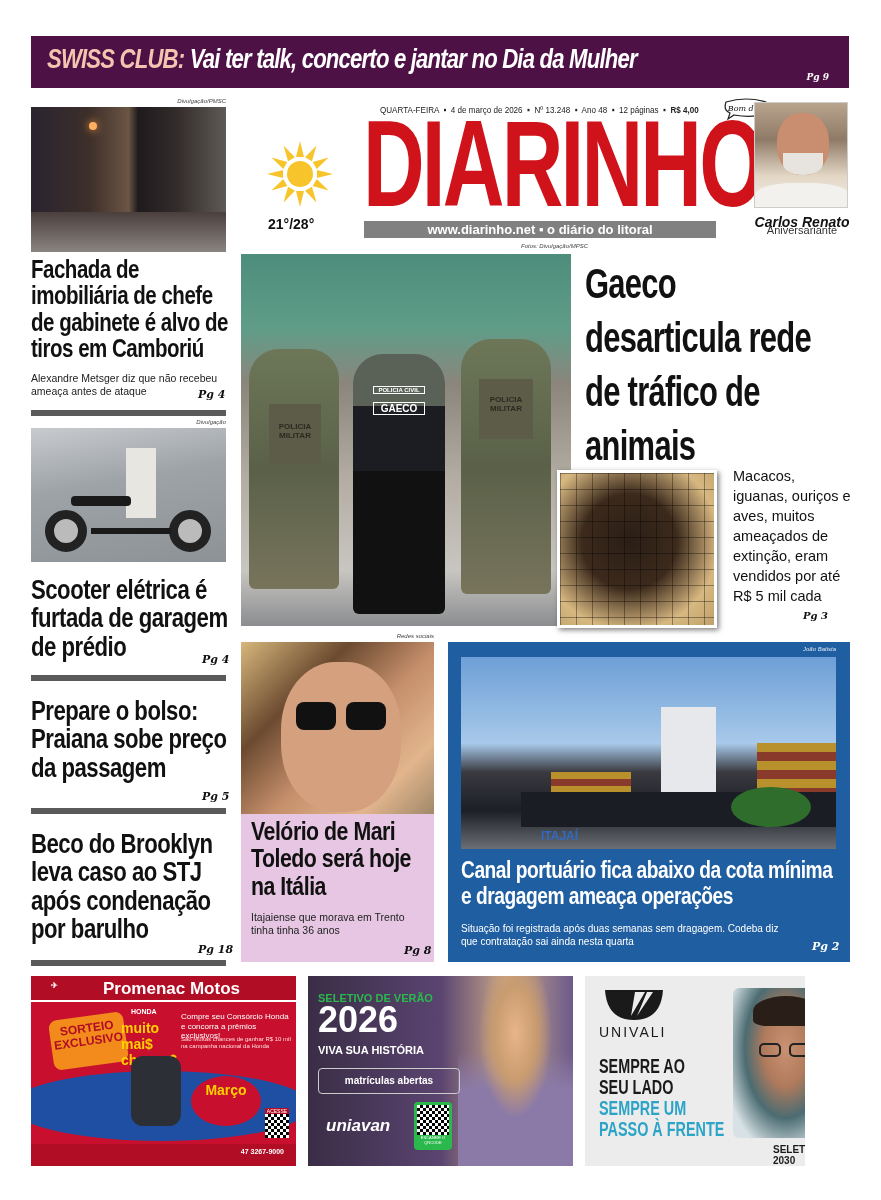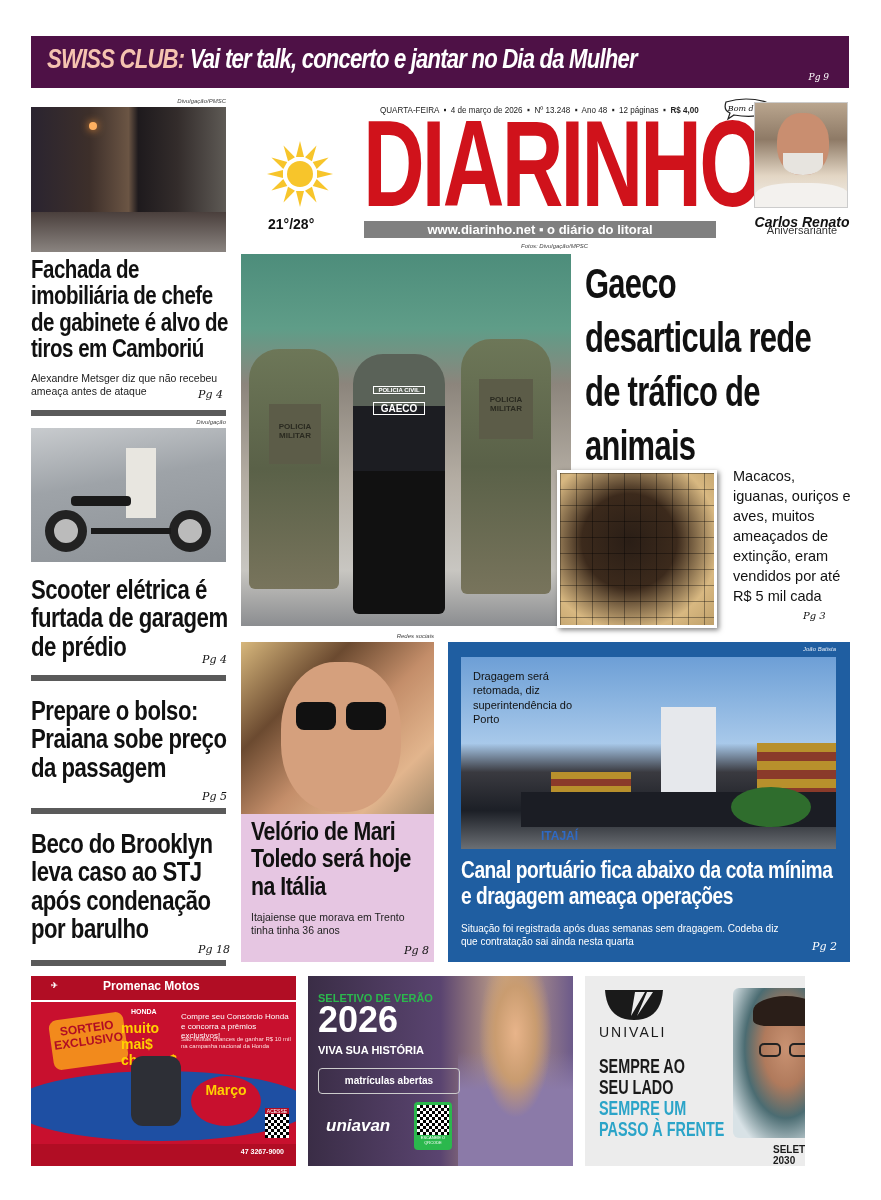--- a/index.html
+++ b/index.html
@@ -1,19 +1,19 @@
 <!DOCTYPE html>
 <html><head>
 <meta charset="utf-8">
 <style>
   * { box-sizing: border-box; margin: 0; padding: 0; }
   body { width: 881px; height: 1200px; background: #ffffff; position: relative; overflow: hidden; font-family: "Liberation Sans", sans-serif; color: #111; }
   .abs { position: absolute; }
   .credit { font-size: 6px; font-style: italic; color: #444; text-align: right; }
-  .pg { font-family: "DejaVu Serif", serif; font-style: italic; font-weight: normal; font-size: 11px; color: #111; }
+  .pg { font-family: "DejaVu Serif", serif; font-style: italic; font-weight: bold; font-size: 11px; color: #111; }
   .bar { background: #5a5a5a; height: 6px; }
 
   
   #banner { left: 31px; top: 36px; width: 818px; height: 52px; background: #4e1146; }
   #banner .kicker { color: #f5c3b0; }
   #banner .line { position: absolute; left: 16px; top: 8px; font-size: 27px; font-style: italic; font-weight: bold; color: #fff; letter-spacing: -1px; white-space: nowrap; transform: scaleX(0.82); transform-origin: left; }
   #banner .pg { position: absolute; right: 20px; bottom: 6px; color: #fff; font-size: 9px; }
 
   
   #metaline { left: 380px; top: 104px; font-size: 9.5px; color: #222; white-space: nowrap; transform: scaleX(0.85); transform-origin: left; }
@@ -189,33 +189,32 @@
 
 <div id="port-box" class="abs"></div>
 <div class="credit abs" style="left:760px;top:646px;width:76px;color:#dfe8f4;">João Batista</div>
 <div id="port-photo" class="abs">
   <div style="position:absolute;left:90px;top:115px;width:80px;height:42px;background:repeating-linear-gradient(#b8902c 0 7px,#8a3a2a 7px 14px);"></div>
   <div style="position:absolute;left:200px;top:50px;width:55px;height:90px;background:#e6e8ec;"></div>
   <div style="position:absolute;left:296px;top:86px;width:79px;height:60px;background:repeating-linear-gradient(#b8902c 0 9px,#8a3a2a 9px 18px);"></div>
   <div style="position:absolute;left:60px;top:135px;width:315px;height:35px;background:#1b1d24;"></div>
   <div style="position:absolute;left:270px;top:130px;width:80px;height:40px;border-radius:50%;background:#2f6d2d;"></div>
   <div style="position:absolute;left:80px;top:172px;font-size:12px;font-weight:bold;color:#2f6ac4;">ITAJAÍ</div>
-  <div style="position:absolute;left:12px;top:12px;width:120px;font-size:11px;line-height:1.3;color:#111;">Dragagem será retomada, diz superintendência do Porto</div>
 </div>
 <div class="headline" style="left:461px;top:857px;font-size:24px;color:#fff;line-height:1.08;transform:scaleX(0.80);">
   <div>Canal portuário fica abaixo da cota mínima</div>
   <div>e dragagem ameaça operações</div>
 </div>
 <div class="sub" style="left:461px;top:923px;width:320px;color:#fff;font-size:10px;">Situação foi registrada após duas semanas sem dragagem. Codeba diz que contratação sai ainda nesta quarta</div>
 <div class="pg abs" style="left:812px;top:940px;color:#fff;">Pg 2</div>
 
 <div id="ad1" class="ad">
   <div style="position:absolute;left:0;top:0;width:100%;height:26px;background:#b10d24;border-bottom:2px solid #fff;">
     <span style="position:absolute;left:20px;top:5px;color:#fff;font-size:8px;font-weight:bold;">✈</span>
-    <span style="position:absolute;left:72px;top:3px;color:#fff;font-size:12px;font-weight:bold;">Promenac Motos</span>
+    <span style="position:absolute;left:72px;top:3px;color:#fff;font-size:17px;font-weight:bold;">Promenac Motos</span>
   </div>
   <div style="position:absolute;left:20px;top:40px;width:75px;height:50px;background:#f28a1c;border-radius:8px;transform:rotate(-8deg);color:#b10d24;font-weight:900;font-size:12px;text-align:center;padding-top:6px;line-height:1.1;">SORTEIO EXCLUSIVO</div>
   <div style="position:absolute;left:100px;top:32px;color:#fff;font-size:7px;font-weight:bold;">HONDA</div>
   <div style="position:absolute;left:90px;top:44px;width:58px;color:#ffd000;font-size:14px;font-weight:900;">muito mai$ chance$</div>
   <div style="position:absolute;left:150px;top:36px;width:110px;color:#fff;font-size:8px;line-height:1.2;">Compre seu Consórcio Honda e concorra a prêmios exclusivos!</div>
   <div style="position:absolute;left:150px;top:60px;width:110px;color:#fdd;font-size:6px;line-height:1.2;">São Muitas chances de ganhar R$ 10 mil na campanha nacional da Honda</div>
   <div style="position:absolute;left:-20px;top:95px;width:300px;height:70px;background:#1e4fa3;border-radius:50%;"></div>
   <div style="position:absolute;left:100px;top:80px;width:50px;height:70px;background:#2d2f36;border-radius:12px;"></div>
   <div style="position:absolute;left:160px;top:100px;width:70px;height:50px;background:#c8102e;border-radius:50%;color:#ffd000;font-size:14px;font-weight:bold;text-align:center;padding-top:6px;">Março</div>
   <div style="position:absolute;left:234px;top:132px;width:24px;font-size:5px;color:#fff;background:#b10d24;text-align:center;">ACESSE</div>

